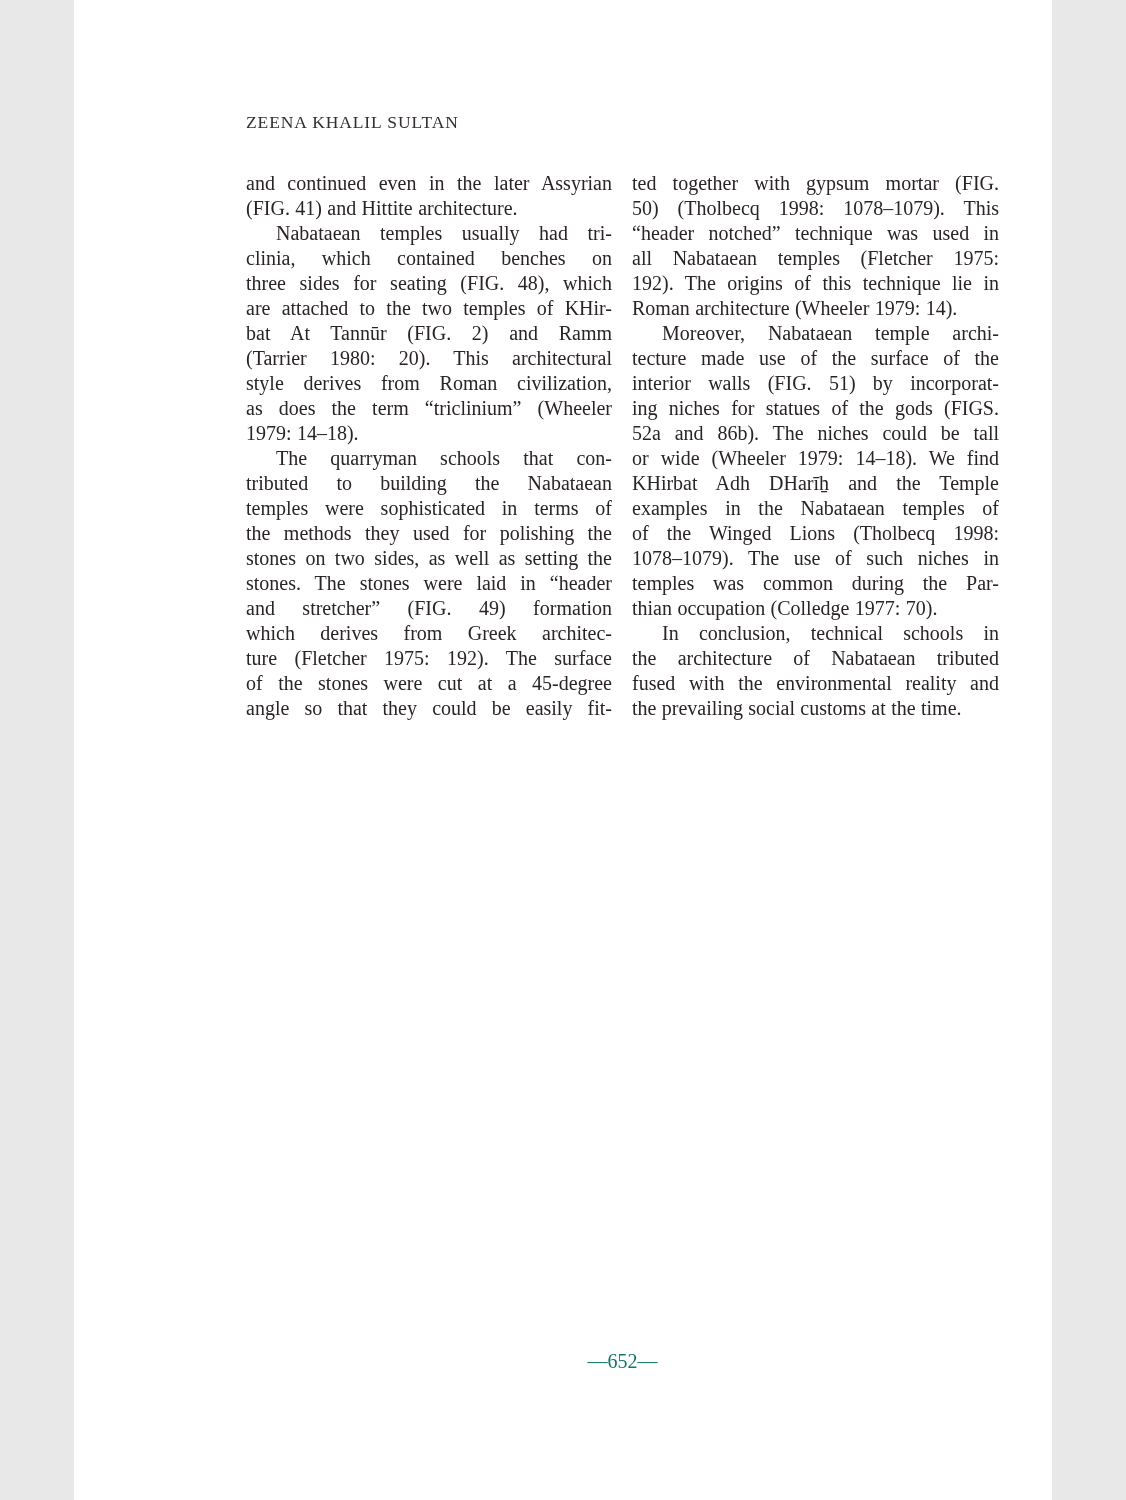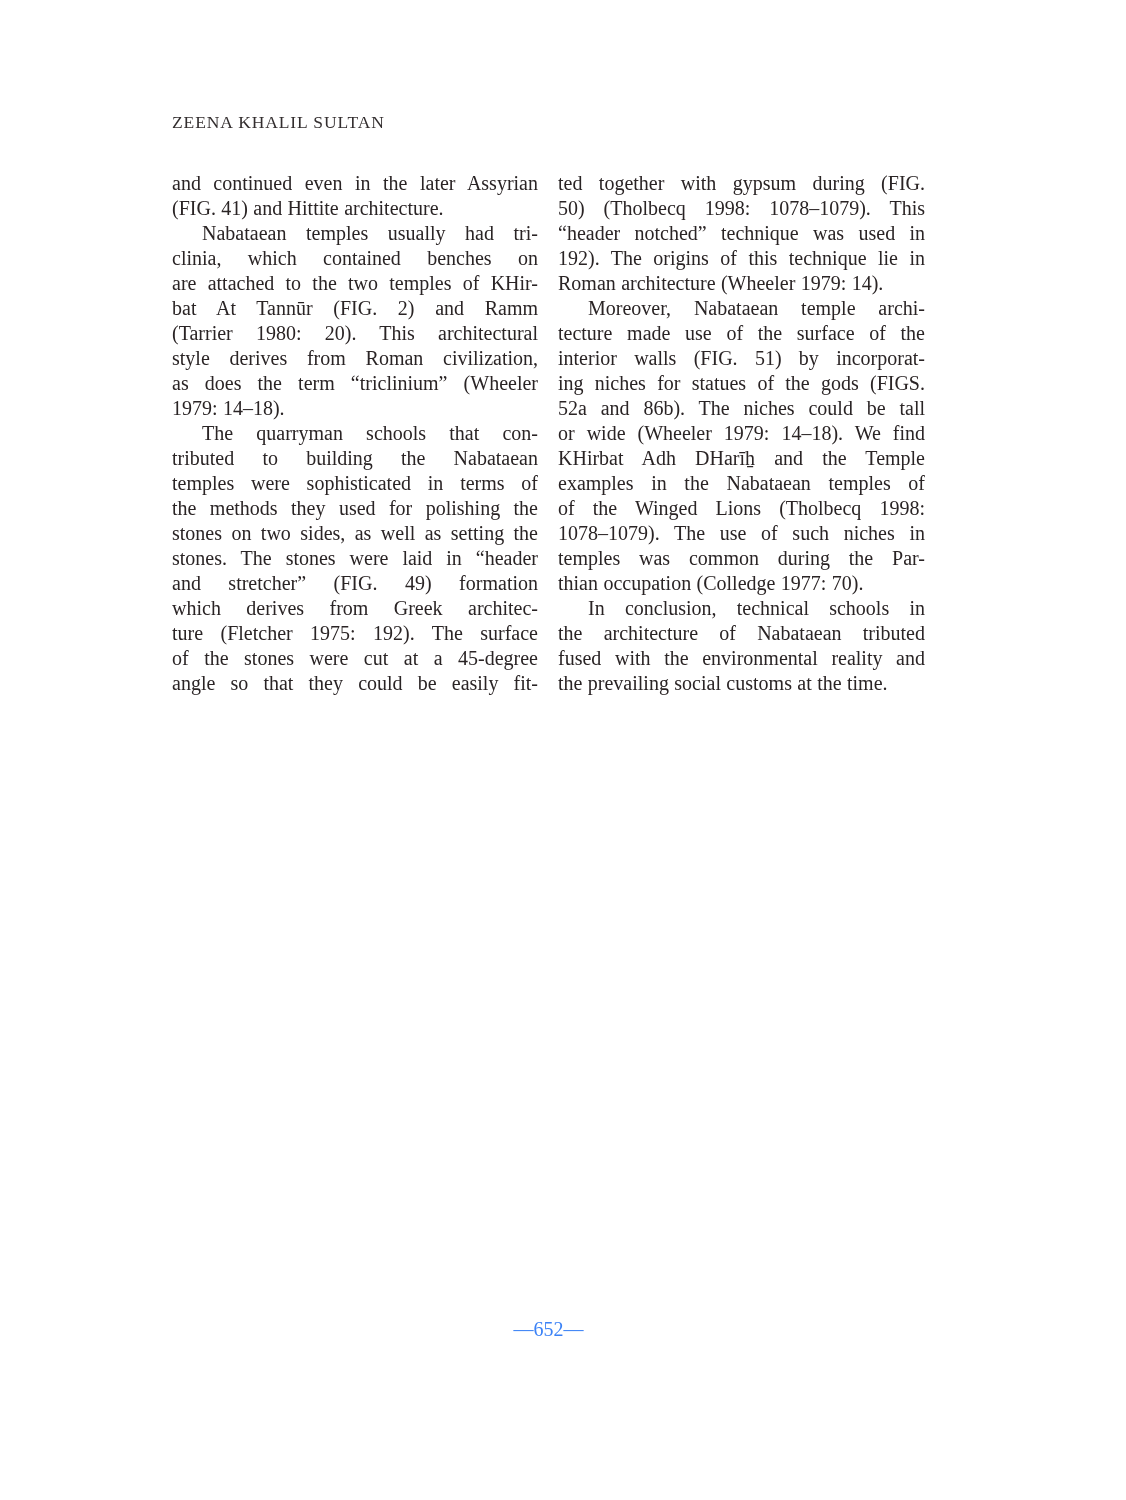--- a/index.html
+++ b/index.html
@@ -2,21 +2,21 @@
 <html><head>
 <meta charset="utf-8">
 <style>
   html, body {
     margin: 0;
     padding: 0;
     background: #e8e8e8;
   }
   .page {
     position: relative;
-    width: 1126px;
+    width: 978px;
     height: 1500px;
     margin: 0 auto;
     background: #ffffff;
     font-family: "Liberation Serif", "DejaVu Serif", serif;
     color: #2a2425;
     overflow: hidden;
   }
   .running-header {
     position: absolute;
     left: 172px;
@@ -42,41 +42,42 @@
     height: 25px;
     overflow: hidden;
     word-spacing: 0.02em;
   }
   .line.last { text-align-last: left; }
   .line.indent { padding-left: 30px; }
   .page-number {
     position: absolute;
     left: 172px;
     width: 753px;
-    top: 1317px;
+    top: 1349px;
     text-align: center;
     font-size: 20px;
     line-height: 25px;
-    color: #3b82f6;
+    color: #0f766e;
   }
 </style>
 </head>
 <body>
 
 <div class="page">
   <div class="running-header">ZEENA KHALIL SULTAN</div>
 
   <div class="column column-left" id="col-left">
       <div class="paragraph">
         <div class="line">and continued even in the later Assyrian</div>
         <div class="line last">(FIG. 41) and Hittite architecture.</div>
       </div>
       <div class="paragraph">
         <div class="line indent">Nabataean temples usually had tri-</div>
         <div class="line">clinia, which contained benches on</div>
+        <div class="line">three sides for seating (FIG. 48), which</div>
         <div class="line">are attached to the two temples of KHir-</div>
         <div class="line">bat At Tannūr (FIG. 2) and Ramm</div>
         <div class="line">(Tarrier 1980: 20). This architectural</div>
         <div class="line">style derives from Roman civilization,</div>
         <div class="line">as does the term “triclinium” (Wheeler</div>
         <div class="line last">1979: 14–18).</div>
       </div>
       <div class="paragraph">
         <div class="line indent">The quarryman schools that con-</div>
         <div class="line">tributed to building the Nabataean</div>
@@ -87,23 +88,24 @@
         <div class="line">and stretcher” (FIG. 49) formation</div>
         <div class="line">which derives from Greek architec-</div>
         <div class="line">ture (Fletcher 1975: 192). The surface</div>
         <div class="line">of the stones were cut at a 45-degree</div>
         <div class="line">angle so that they could be easily fit-</div>
       </div>
     </div>
 
   <div class="column column-right" id="col-right">
       <div class="paragraph">
-        <div class="line">ted together with gypsum during (FIG.</div>
+        <div class="line">ted together with gypsum mortar (FIG.</div>
         <div class="line">50) (Tholbecq 1998: 1078–1079). This</div>
         <div class="line">“header notched” technique was used in</div>
+        <div class="line">all Nabataean temples (Fletcher 1975:</div>
         <div class="line">192). The origins of this technique lie in</div>
         <div class="line last">Roman architecture (Wheeler 1979: 14).</div>
       </div>
       <div class="paragraph">
         <div class="line indent">Moreover, Nabataean temple archi-</div>
         <div class="line">tecture made use of the surface of the</div>
         <div class="line">interior walls (FIG. 51) by incorporat-</div>
         <div class="line">ing niches for statues of the gods (FIGS.</div>
         <div class="line">52a and 86b). The niches could be tall</div>
         <div class="line">or wide (Wheeler 1979: 14–18). We find</div>

